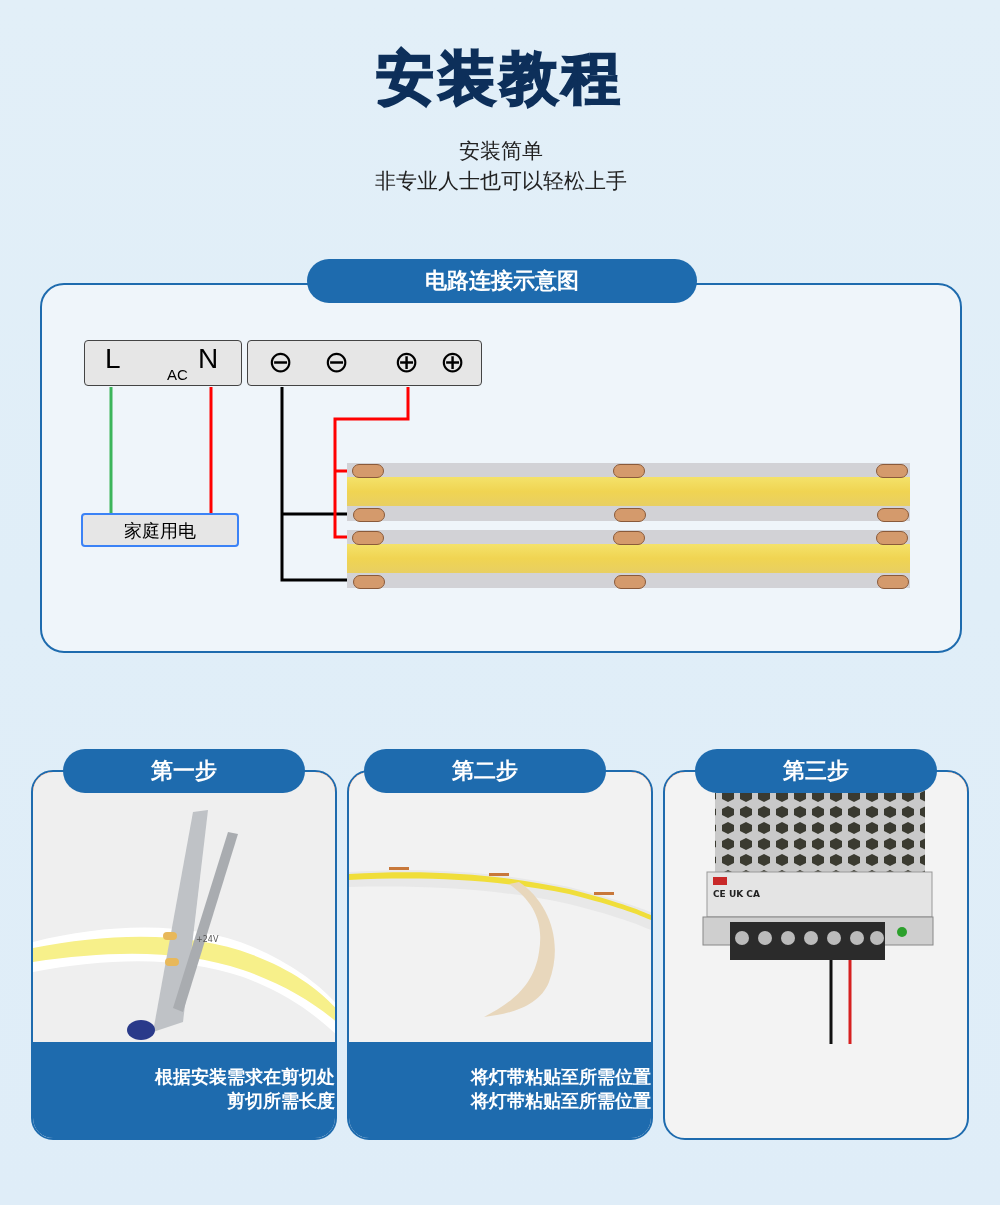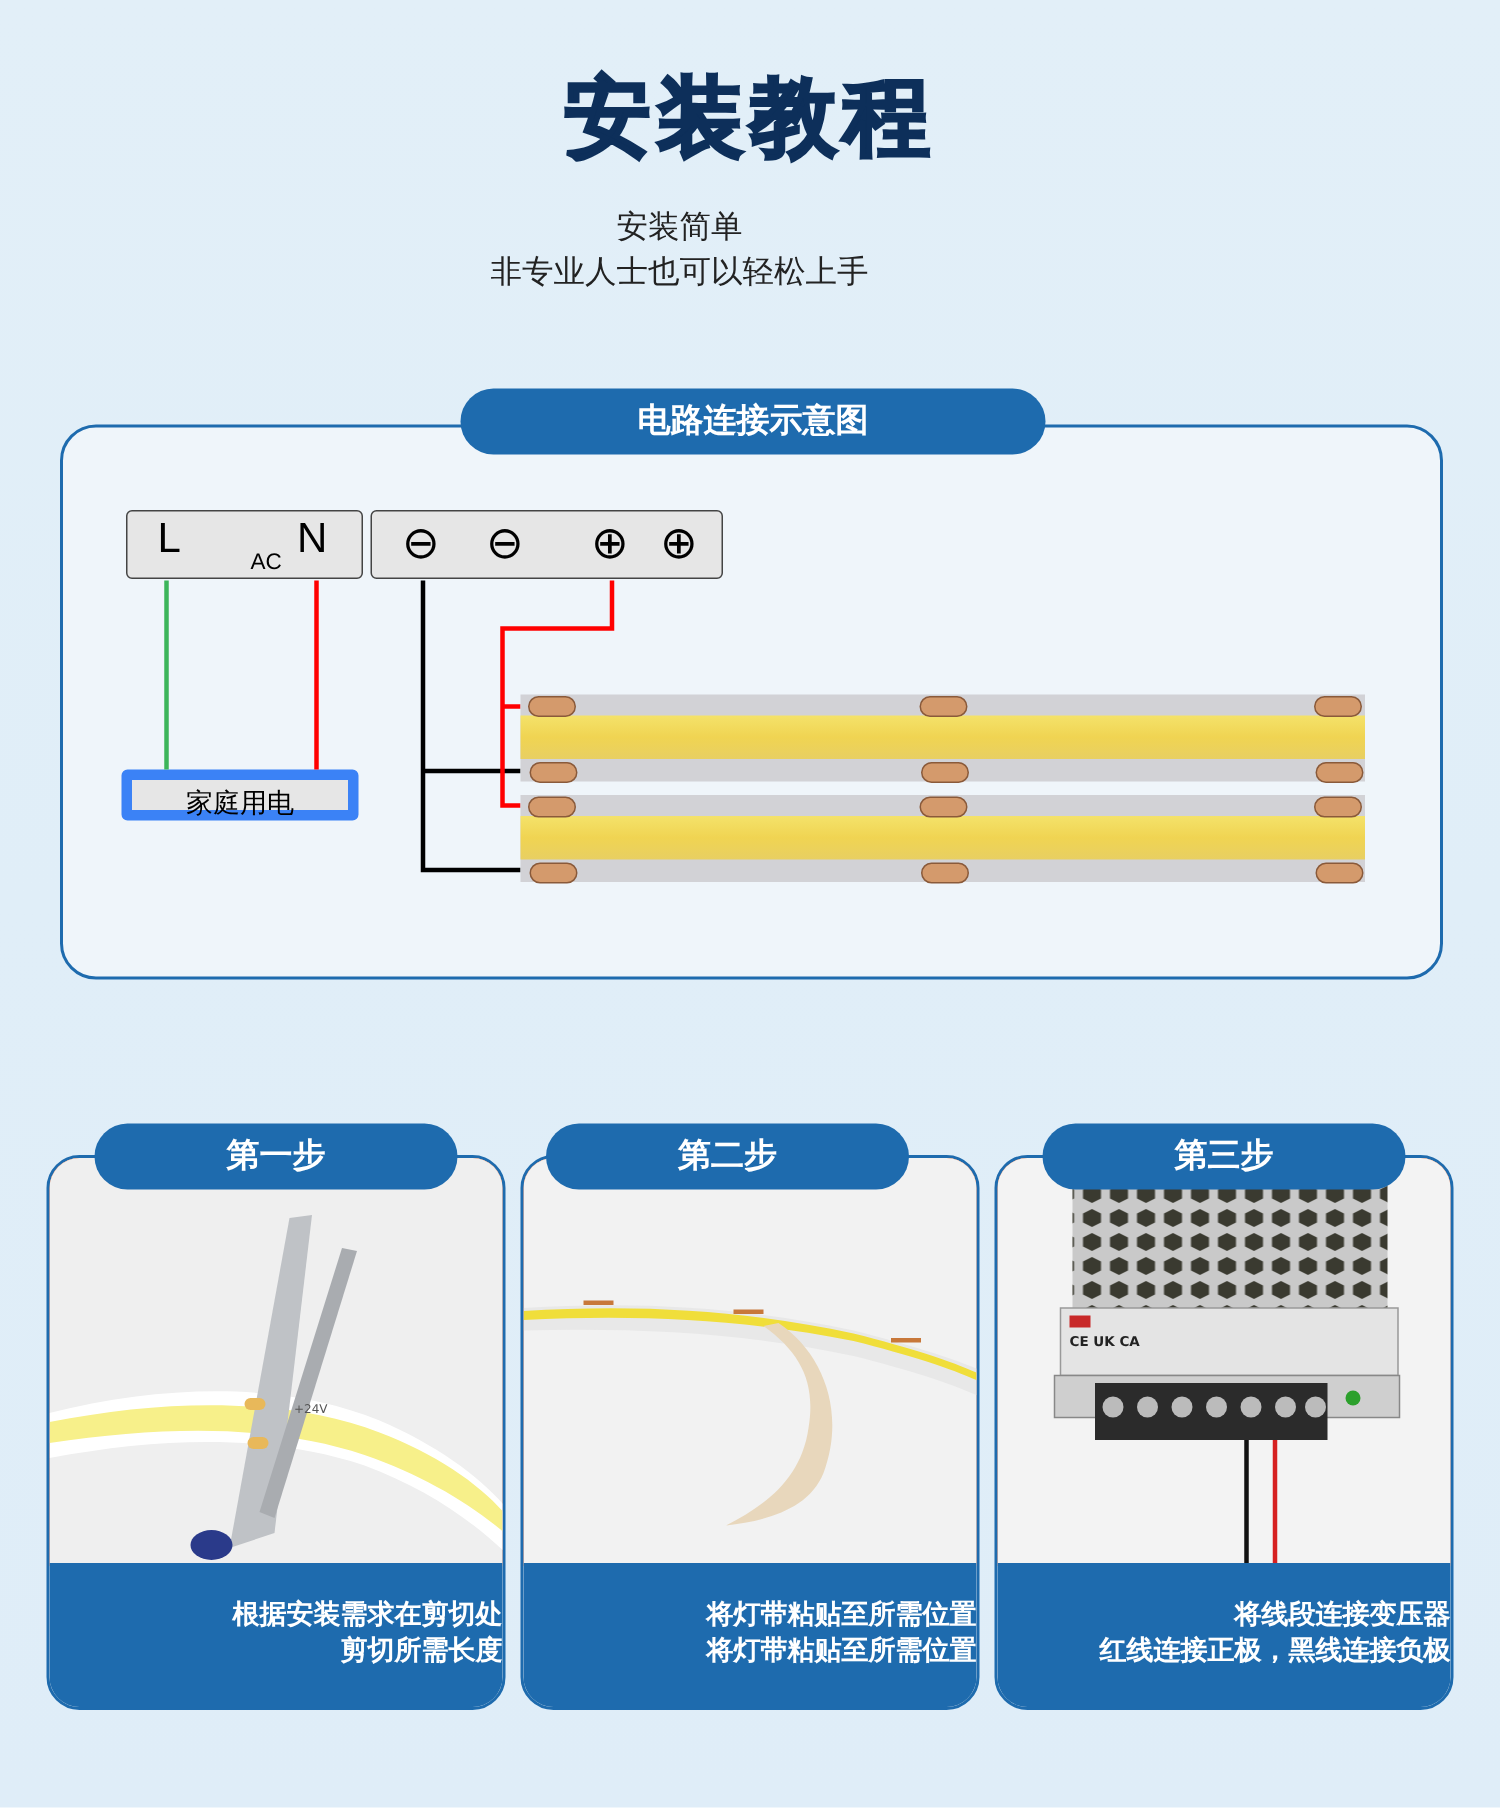--- a/index.html
+++ b/index.html
@@ -2,35 +2,35 @@
 <html><head>
 <meta charset="utf-8">
 <style>
   html,body{margin:0;padding:0;}
   body{width:1000px;height:1205px;position:relative;overflow:hidden;
     background:linear-gradient(180deg,#e2eff8 0%,#e0eef8 50%,#dfedf8 100%);
     font-family:"DejaVu Sans","Liberation Sans",sans-serif;}
   .title{position:absolute;left:0;width:1000px;top:40px;text-align:center;
     font-size:58px;font-weight:900;color:#0d2f5a;letter-spacing:4px;
     -webkit-text-stroke:2px #0d2f5a;}
-  .sub{position:absolute;left:0;width:906px;text-align:center;font-size:21px;color:#222;}
+  .sub{position:absolute;left:0;width:906px;text-align:center;font-size:21px;color:#222;padding-left:48px;}
   .sub1{top:137px;} .sub2{top:167px;font-family:Liberation Mono, monospace;}
 
   .panel{position:absolute;left:40px;top:283px;width:922px;height:370px;
     background:#eff5fa;border:2px solid #1e6bae;border-radius:24px;box-sizing:border-box;}
   .pill{position:absolute;background:#1e6bae;color:#fff;border-radius:24px;
     text-align:center;font-weight:bold;}
   .pill-main{left:307px;top:259px;width:390px;height:44px;line-height:44px;font-size:22px;}
 
   .term{position:absolute;background:#e6e6e6;border:1px solid #444;border-radius:4px;box-sizing:border-box;}
   .term-ac{left:84px;top:340px;width:158px;height:46px;}
   .term-dc{left:247px;top:340px;width:235px;height:46px;}
   .lbl{position:absolute;color:#000;font-family:"Liberation Sans",sans-serif;}
   .home{position:absolute;left:81px;top:513px;width:158px;height:34px;background:#e6e6e6;
-    border:7px solid #3b82f6;border-radius:4px;box-sizing:border-box;text-align:center;
+    border:2px solid #3b82f6;border-radius:4px;box-sizing:border-box;text-align:center;
     line-height:32px;font-size:18px;color:#000;}
   .wire{position:absolute;}
   .strip{position:absolute;left:347px;width:563px;height:58px;background:#d2d2d6;}
   .strip .led{position:absolute;left:0;right:0;top:14px;height:29px;
     background:linear-gradient(180deg,#f4e26a 0%,#f0d452 50%,#e8cf62 100%);}
   .pad{position:absolute;width:30px;height:12px;border-radius:7px;background:#d49a6c;border:1px solid #8a5a3a;}
 
   .card{position:absolute;top:770px;width:306px;height:370px;border:2px solid #1e6bae;
     border-radius:22px;box-sizing:border-box;overflow:hidden;background:#f3f3f3;}
   .card .photo{position:absolute;left:0;top:0;right:0;height:272px;overflow:hidden;background:#c2410c;}
@@ -153,18 +153,14 @@
         <circle cx="146" cy="166" r="7"></circle>
           <circle cx="169" cy="166" r="7"></circle>
           <circle cx="192" cy="166" r="7"></circle>
           <circle cx="212" cy="166" r="7"></circle>
       </g>
       <circle cx="237" cy="160" r="5" fill="#2ca02c"></circle>
       <line x1="166" y1="188" x2="166" y2="272" stroke="#111" stroke-width="3"></line>
       <line x1="185" y1="188" x2="185" y2="272" stroke="#d62020" stroke-width="3"></line>
     </svg>
   </div>
-  <div class="cap">
-    <div>将线段连接变压器</div>
-    <div>红线连接正极，黑线连接负极</div>
-  </div>
 </div>
 <div class="pill step-pill" style="left:695px;">第三步</div>
 
 </body></html>

